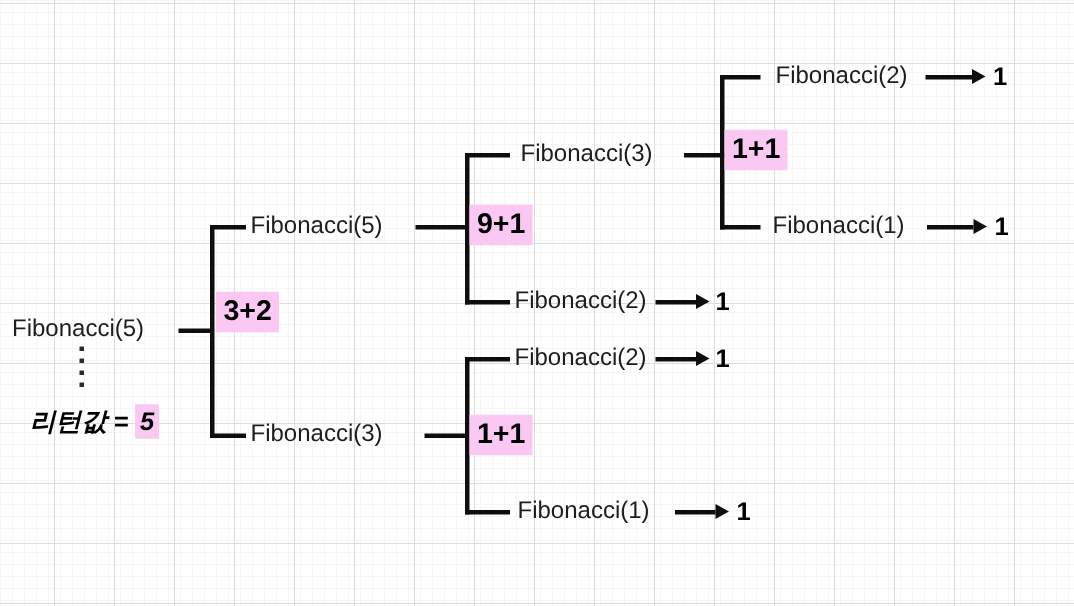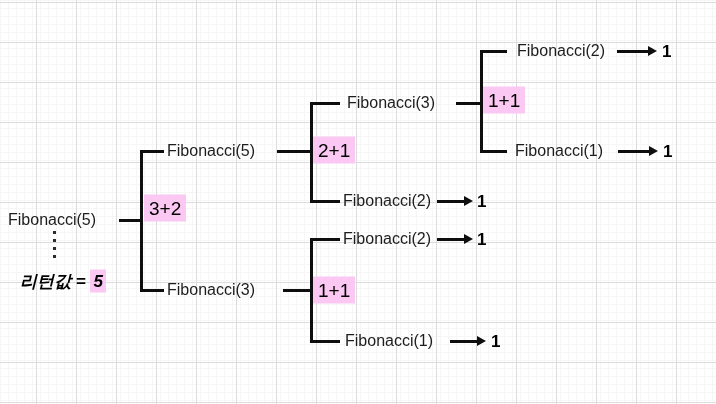--- a/index.html
+++ b/index.html
@@ -32,21 +32,21 @@
     color:var(--text);
     white-space:nowrap;
     line-height:1;
   }
   .sum{
     position:absolute;
     transform:translateY(-50%);
     background:var(--highlight);
     color:#000;
     font-size:19px;
-    font-weight:normal;
+    font-weight:bold;
     line-height:1;
     padding:4px 5px;
     white-space:nowrap;
   }
   .result{
     position:absolute;
     transform:translateY(-50%);
     font-size:17px;
     font-weight:bold;
     color:#000;
@@ -102,21 +102,21 @@
   <div class="label" style="left:167px;top:151px">Fibonacci(5)</div>
   <div class="label" style="left:347px;top:103px">Fibonacci(3)</div>
   <div class="label" style="left:517px;top:51px">Fibonacci(2)</div>
   <div class="label" style="left:515px;top:151px">Fibonacci(1)</div>
   <div class="label" style="left:343px;top:201px">Fibonacci(2)</div>
   <div class="label" style="left:167px;top:290px">Fibonacci(3)</div>
   <div class="label" style="left:343px;top:239px">Fibonacci(2)</div>
   <div class="label" style="left:345px;top:341px">Fibonacci(1)</div>
 
   <div class="sum" style="left:144px;top:208px">3+2</div>
-  <div class="sum" style="left:313px;top:150px">2+1</div>
+  <div class="sum" style="left:313px;top:150px">9+1</div>
   <div class="sum" style="left:483px;top:100px">1+1</div>
   <div class="sum" style="left:313px;top:290px">1+1</div>
 
   <div class="arrow" style="left:617px;top:50px;width:31px"></div>
   <div class="arrow" style="left:618px;top:150px;width:31px"></div>
   <div class="arrow" style="left:437px;top:200px;width:27px"></div>
   <div class="arrow" style="left:437px;top:238px;width:27px"></div>
   <div class="arrow" style="left:450px;top:340px;width:27px"></div>
 
   <div class="result" style="left:662px;top:51px">1</div>

